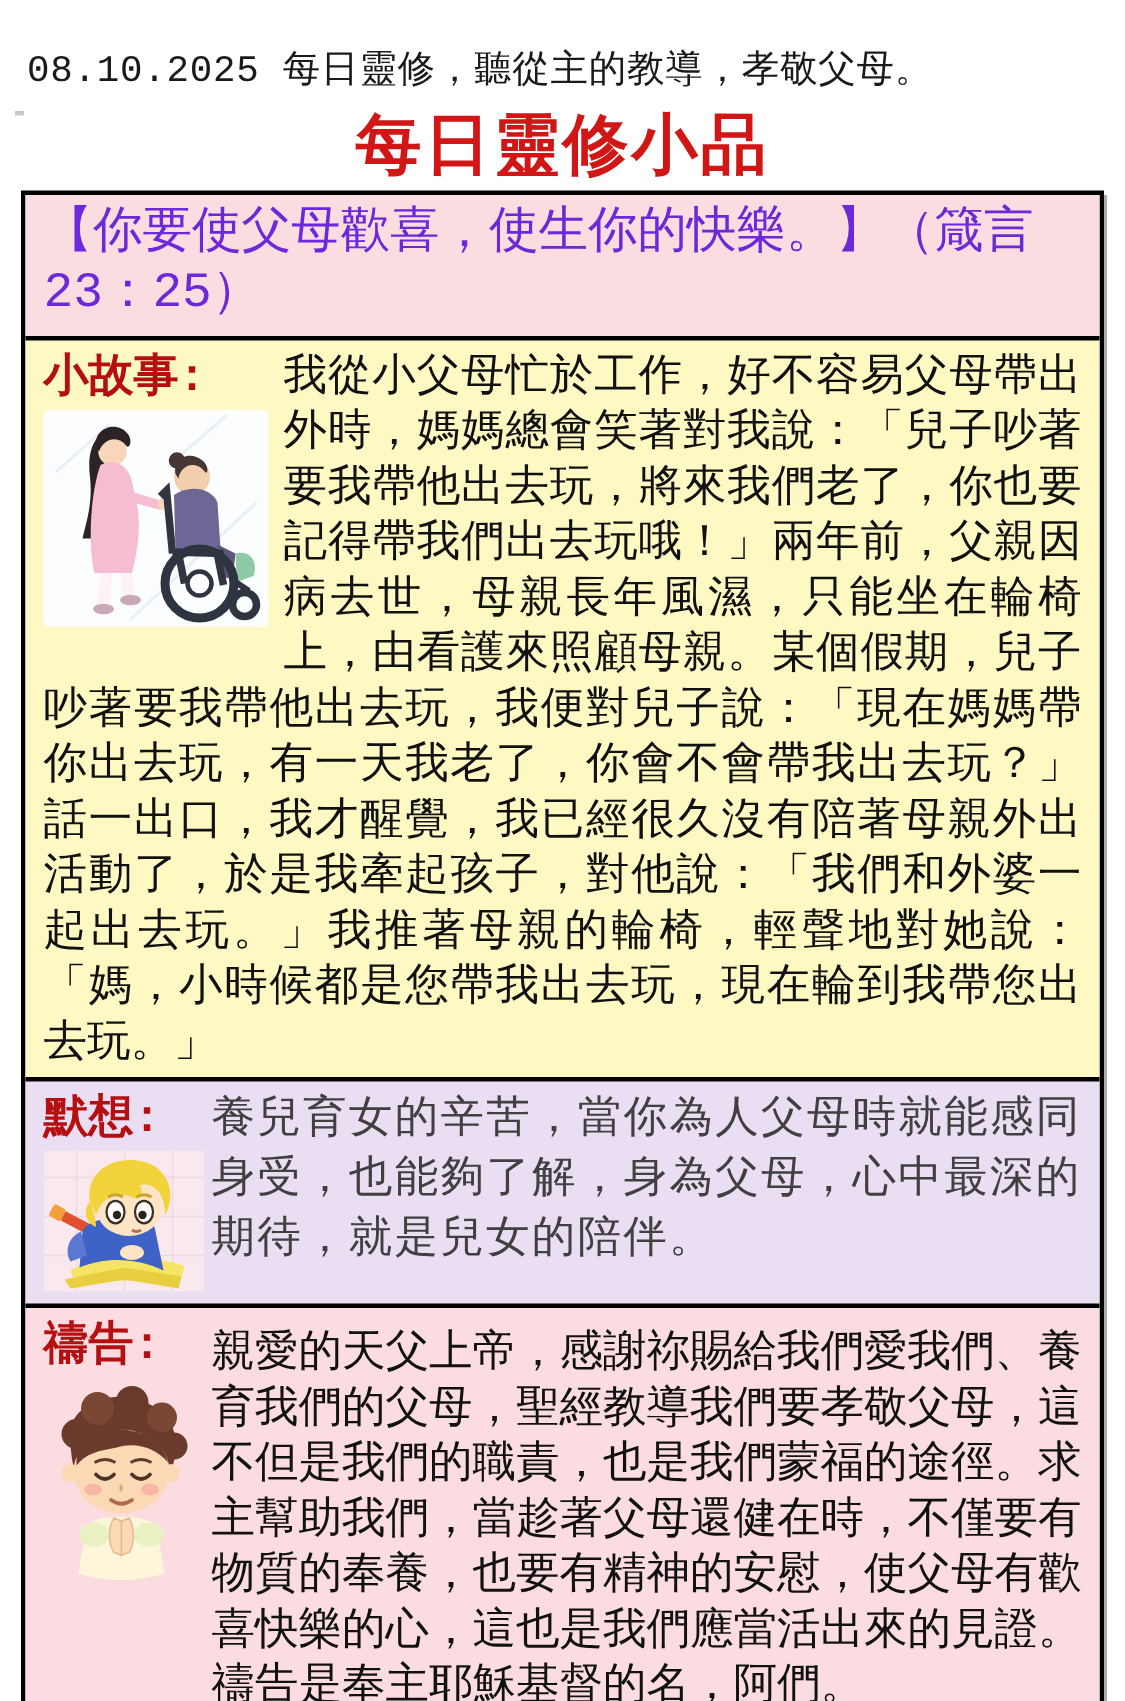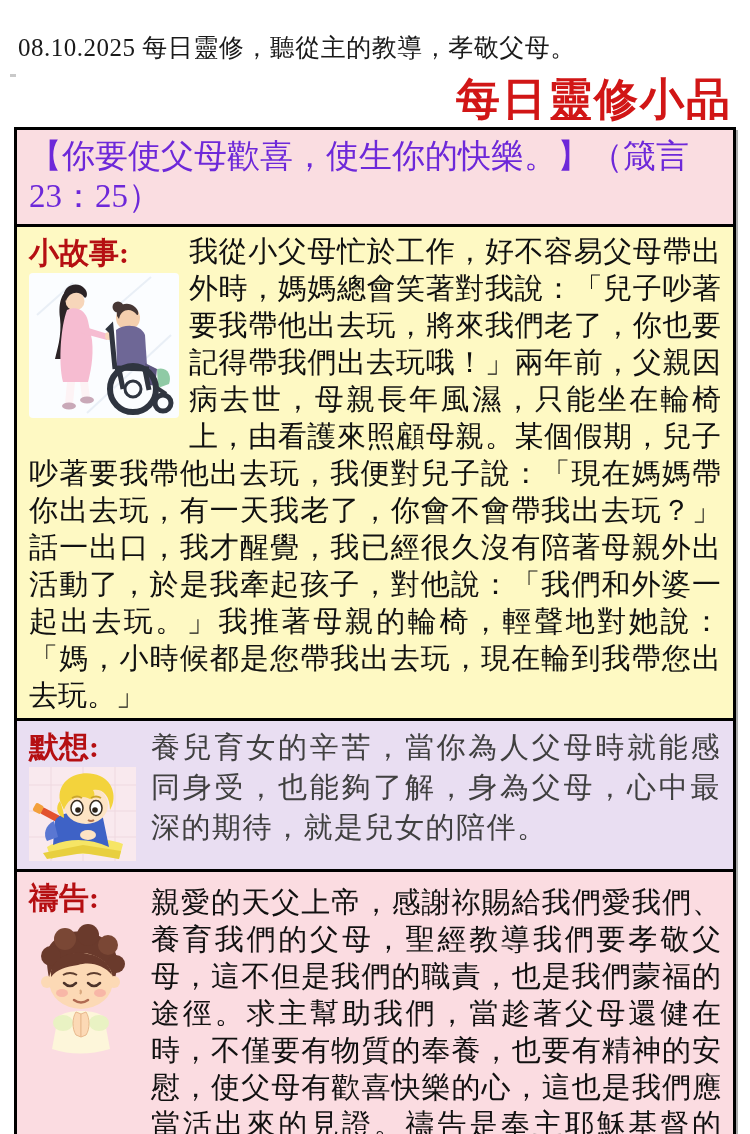--- a/index.html
+++ b/index.html
@@ -1,38 +1,38 @@
 <!DOCTYPE html>
 <html><head>
 <meta charset="utf-8">
 <style>
   html,body{margin:0;padding:0;background:#fff;}
   .page{position:relative;width:750px;height:1134px;overflow:hidden;background:#fff;
-        font-family:Liberation Serif, serif;color:#141414;}
+        font-family:Liberation Mono, monospace;color:#141414;}
   .header{padding:30px 18px 0 18px;}
   .hline{font-size:25px;line-height:36px;color:#1a1a1a;letter-spacing:0.5px;}
   .stray-mark{width:6px;height:3px;background:#c9c9c9;margin:8px 0 0 -8px;}
-  .title{margin:0;text-align:right;font-size:44px;line-height:46px;font-weight:bold;
+  .title{margin:0;text-align:center;font-size:44px;line-height:46px;font-weight:bold;
          color:#d11616;letter-spacing:2px;}
   .box{margin:4px 14px 0 14px;border:3px solid #000;box-shadow:2px 3px 0 rgba(70,70,70,.45);}
   .sec{padding:6px 12px 8px 12px;}
   .sec+.sec{border-top:3px solid #000;}
   .label{display:block;color:#b50f12;font-weight:bold;font-size:30px;line-height:40px;}
   
   .scripture{background:#fadde1;}
   .verse{font-size:33px;line-height:40px;color:#6d28d9;}
   
   .story{background:#fef9c3;padding-bottom:4px;}
   .story:after{content:"";display:block;clear:both;}
   .float-col{float:left;width:152px;margin:0 8px 4px 0;}
   .illus{display:block;}
   .illus svg{display:block;}
   .story-text{font-size:29px;line-height:37px;text-align:justify;color:#111;}
   
-  .flex-sec{display:flex;gap:10px;align-items:flex-start;}
+  .flex-sec{display:flex;align-items:flex-start;}
   .left-col{flex:none;width:112px;}
   .meditation{background:#e9def2;}
   .med-text{flex:1;font-size:29px;line-height:40px;letter-spacing:1.5px;text-align:justify;color:#404040;margin-top:0;}
   .prayer{background:#fbdce1;}
   .prayer-text{flex:1;font-size:29px;line-height:37px;text-align:justify;color:#111;margin-top:6px;}
   .prayer-illus{margin-top:6px;}
 </style>
 </head>
 <body>
 

